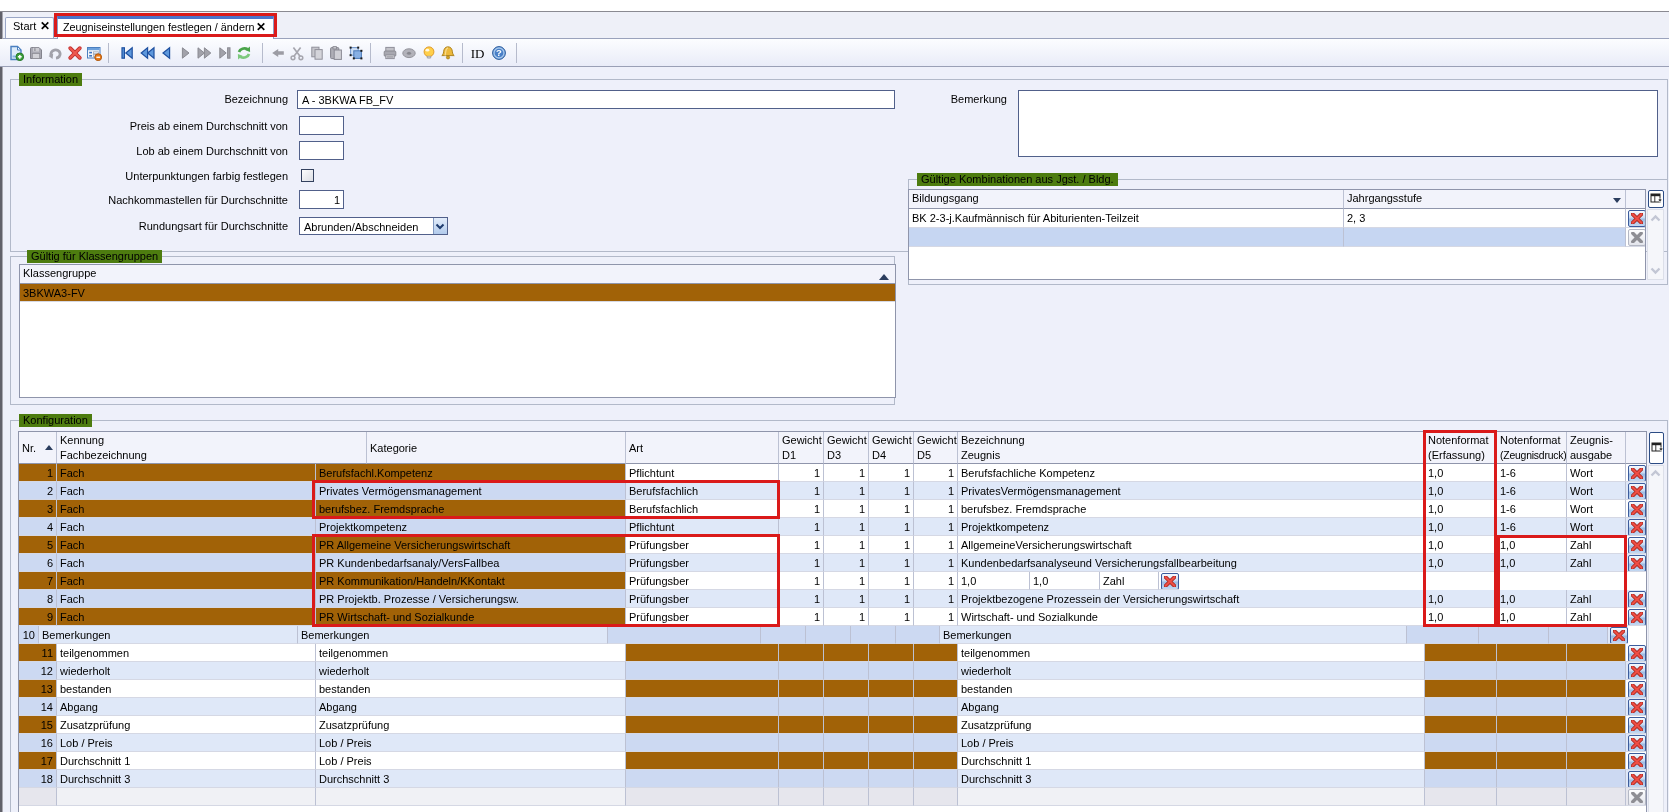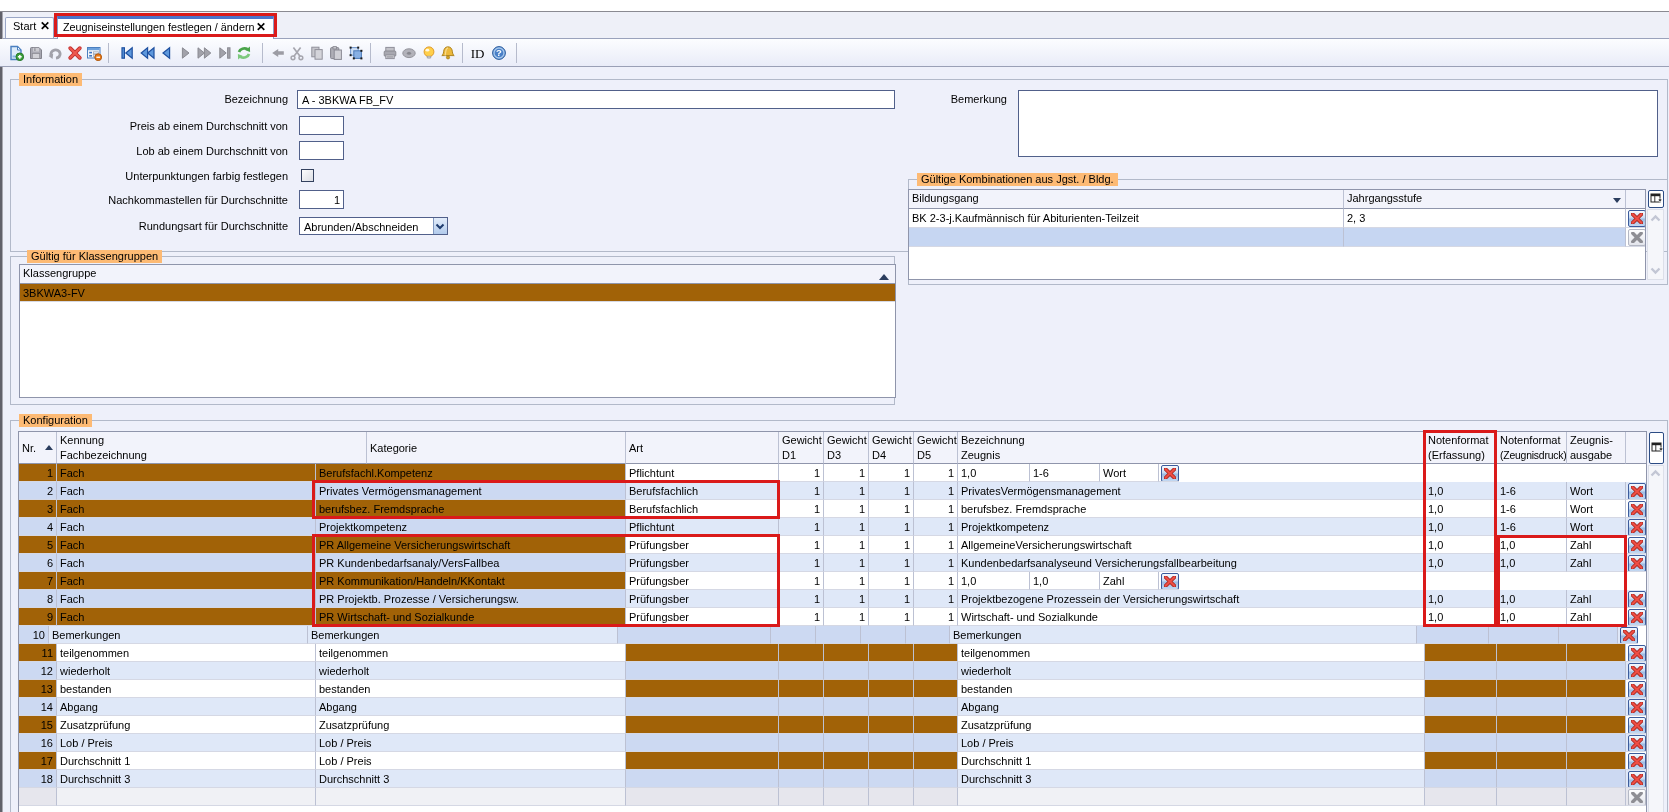--- a/index.html
+++ b/index.html
@@ -2,21 +2,21 @@
 <html><head><meta charset="utf-8">
 <style>
 html,body{margin:0;padding:0;}
 #page{position:relative;width:1669px;height:812px;overflow:hidden;
   background:#eef0fa;font-family:"Liberation Sans",sans-serif;font-size:11px;color:#000;margin-top:8px;}
 .abs{position:absolute;}
 .lbl{position:absolute;text-align:right;white-space:nowrap;line-height:14px;}
 .inp{position:absolute;background:#fff;border:1px solid #51608a;box-sizing:border-box;
   line-height:16px;padding:1px 3px 0 4px;white-space:nowrap;}
 .grp{position:absolute;border:1px solid #b2b9c9;box-sizing:border-box;}
-.grp>span{position:absolute;top:-7px;left:8px;background:#fdba74;padding:0 4px;line-height:13px;white-space:nowrap;}
+.grp>span{position:absolute;top:-7px;left:8px;background:#4d7c0f;padding:0 4px;line-height:13px;white-space:nowrap;}
 .redbox{position:absolute;border:3px solid #da1a1a;box-sizing:border-box;z-index:60;}
 
 .tbl{position:absolute;border:1px solid #8f95ab;box-sizing:border-box;background:#fff;}
 .trow{position:relative;display:flex;}
 .trow .c{box-sizing:border-box;border-right:1px solid #bcc1d3;border-bottom:1px solid #d5d8e4;
   white-space:nowrap;overflow:hidden;padding:1px 0 0 3px;line-height:16px;flex:none;}
 .hd .c{background:#f2f3fb;border-bottom:1px solid #8f95ab;line-height:15px;}
 .ro{background:#a16207}.re{background:#ccd9f2}
 .eo{background:#ffffff}.ee{background:#dfe8f8}
 .z1{background:#e6e6ed}.z2{background:#f0f1f5}
@@ -273,20 +273,21 @@
       </div>
 <div class="trow" style="height:18px;">
         <div class="c ro" style="width:38px;text-align:right;padding:1px 3px 0 0;">1</div>
         <div class="c ro" style="width:259px;">Fach</div>
         <div class="c ro" style="width:310px;">Berufsfachl.Kompetenz</div>
         <div class="c eo" style="width:153px;">Pflichtunt</div>
         <div class="c eo" style="width:45px;text-align:right;padding:1px 3px 0 0;">1</div>
         <div class="c eo" style="width:45px;text-align:right;padding:1px 3px 0 0;">1</div>
         <div class="c eo" style="width:45px;text-align:right;padding:1px 3px 0 0;">1</div>
         <div class="c eo" style="width:44px;text-align:right;padding:1px 3px 0 0;">1</div>
+        <div class="c eo" style="width:467px;">Berufsfachliche Kompetenz</div>
         <div class="c eo" style="width:72px;">1,0</div>
         <div class="c eo" style="width:70px;">1-6</div>
         <div class="c eo" style="width:59px;">Wort</div>
         <div class="c eo" style="width:20px;border-right:none;padding:0;">
           <div class="xb">
             <svg width="12" height="11" viewBox="0 0 12 11">
               <path d="M1.6 1.2 L10.4 9.8 M10.4 1.2 L1.6 9.8" stroke="#a8241c" stroke-width="3.8" stroke-linecap="round"></path>
               <path d="M1.6 1.2 L10.4 9.8 M10.4 1.2 L1.6 9.8" stroke="#ee4e44" stroke-width="2.2" stroke-linecap="round"></path>
             </svg>
           </div>
@@ -461,21 +462,21 @@
         <div class="c eo" style="width:20px;border-right:none;padding:0;">
           <div class="xb">
             <svg width="12" height="11" viewBox="0 0 12 11">
               <path d="M1.6 1.2 L10.4 9.8 M10.4 1.2 L1.6 9.8" stroke="#a8241c" stroke-width="3.8" stroke-linecap="round"></path>
               <path d="M1.6 1.2 L10.4 9.8 M10.4 1.2 L1.6 9.8" stroke="#ee4e44" stroke-width="2.2" stroke-linecap="round"></path>
             </svg>
           </div>
         </div>
       </div>
 <div class="trow" style="height:18px;">
-        <div class="c re" style="width:30px;text-align:right;padding:1px 3px 0 0;">10</div>
+        <div class="c re" style="width:20px;text-align:right;padding:1px 3px 0 0;">10</div>
         <div class="c ee" style="width:259px;">Bemerkungen</div>
         <div class="c ee" style="width:310px;">Bemerkungen</div>
         <div class="c re" style="width:153px;"></div>
         <div class="c re" style="width:45px;text-align:right;padding:1px 3px 0 0;"></div>
         <div class="c re" style="width:45px;text-align:right;padding:1px 3px 0 0;"></div>
         <div class="c re" style="width:45px;text-align:right;padding:1px 3px 0 0;"></div>
         <div class="c re" style="width:44px;text-align:right;padding:1px 3px 0 0;"></div>
         <div class="c ee" style="width:467px;">Bemerkungen</div>
         <div class="c re" style="width:72px;"></div>
         <div class="c re" style="width:70px;"></div>

